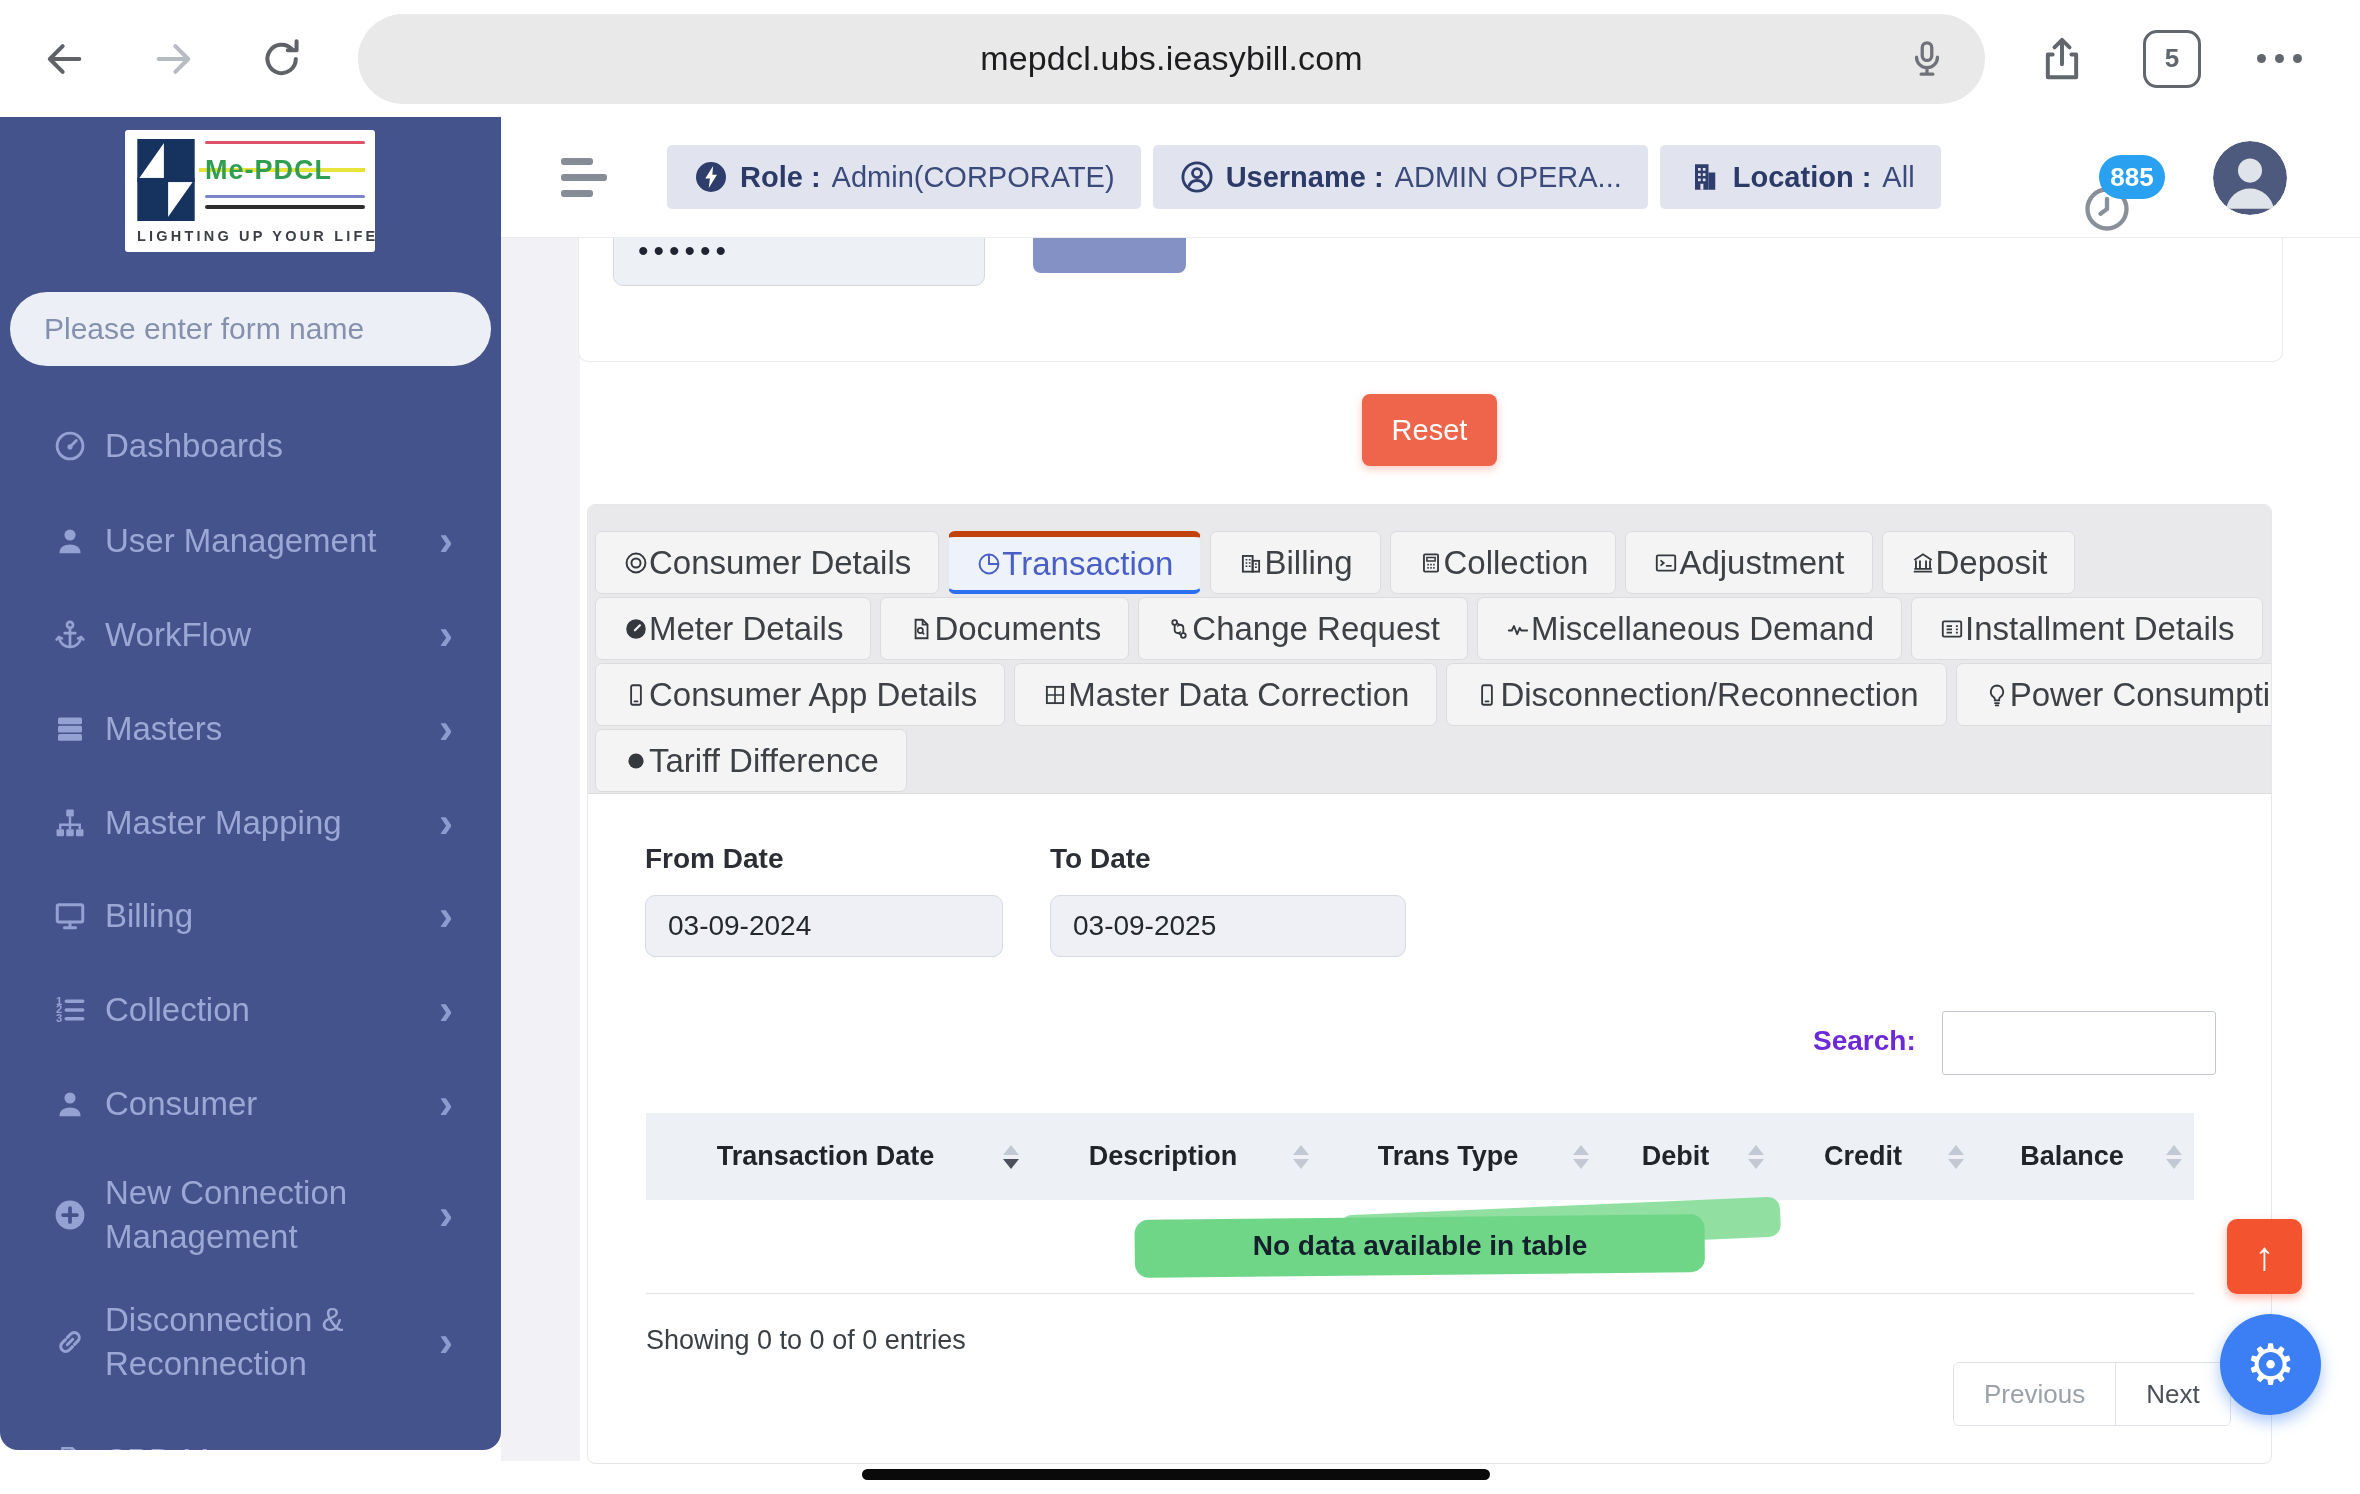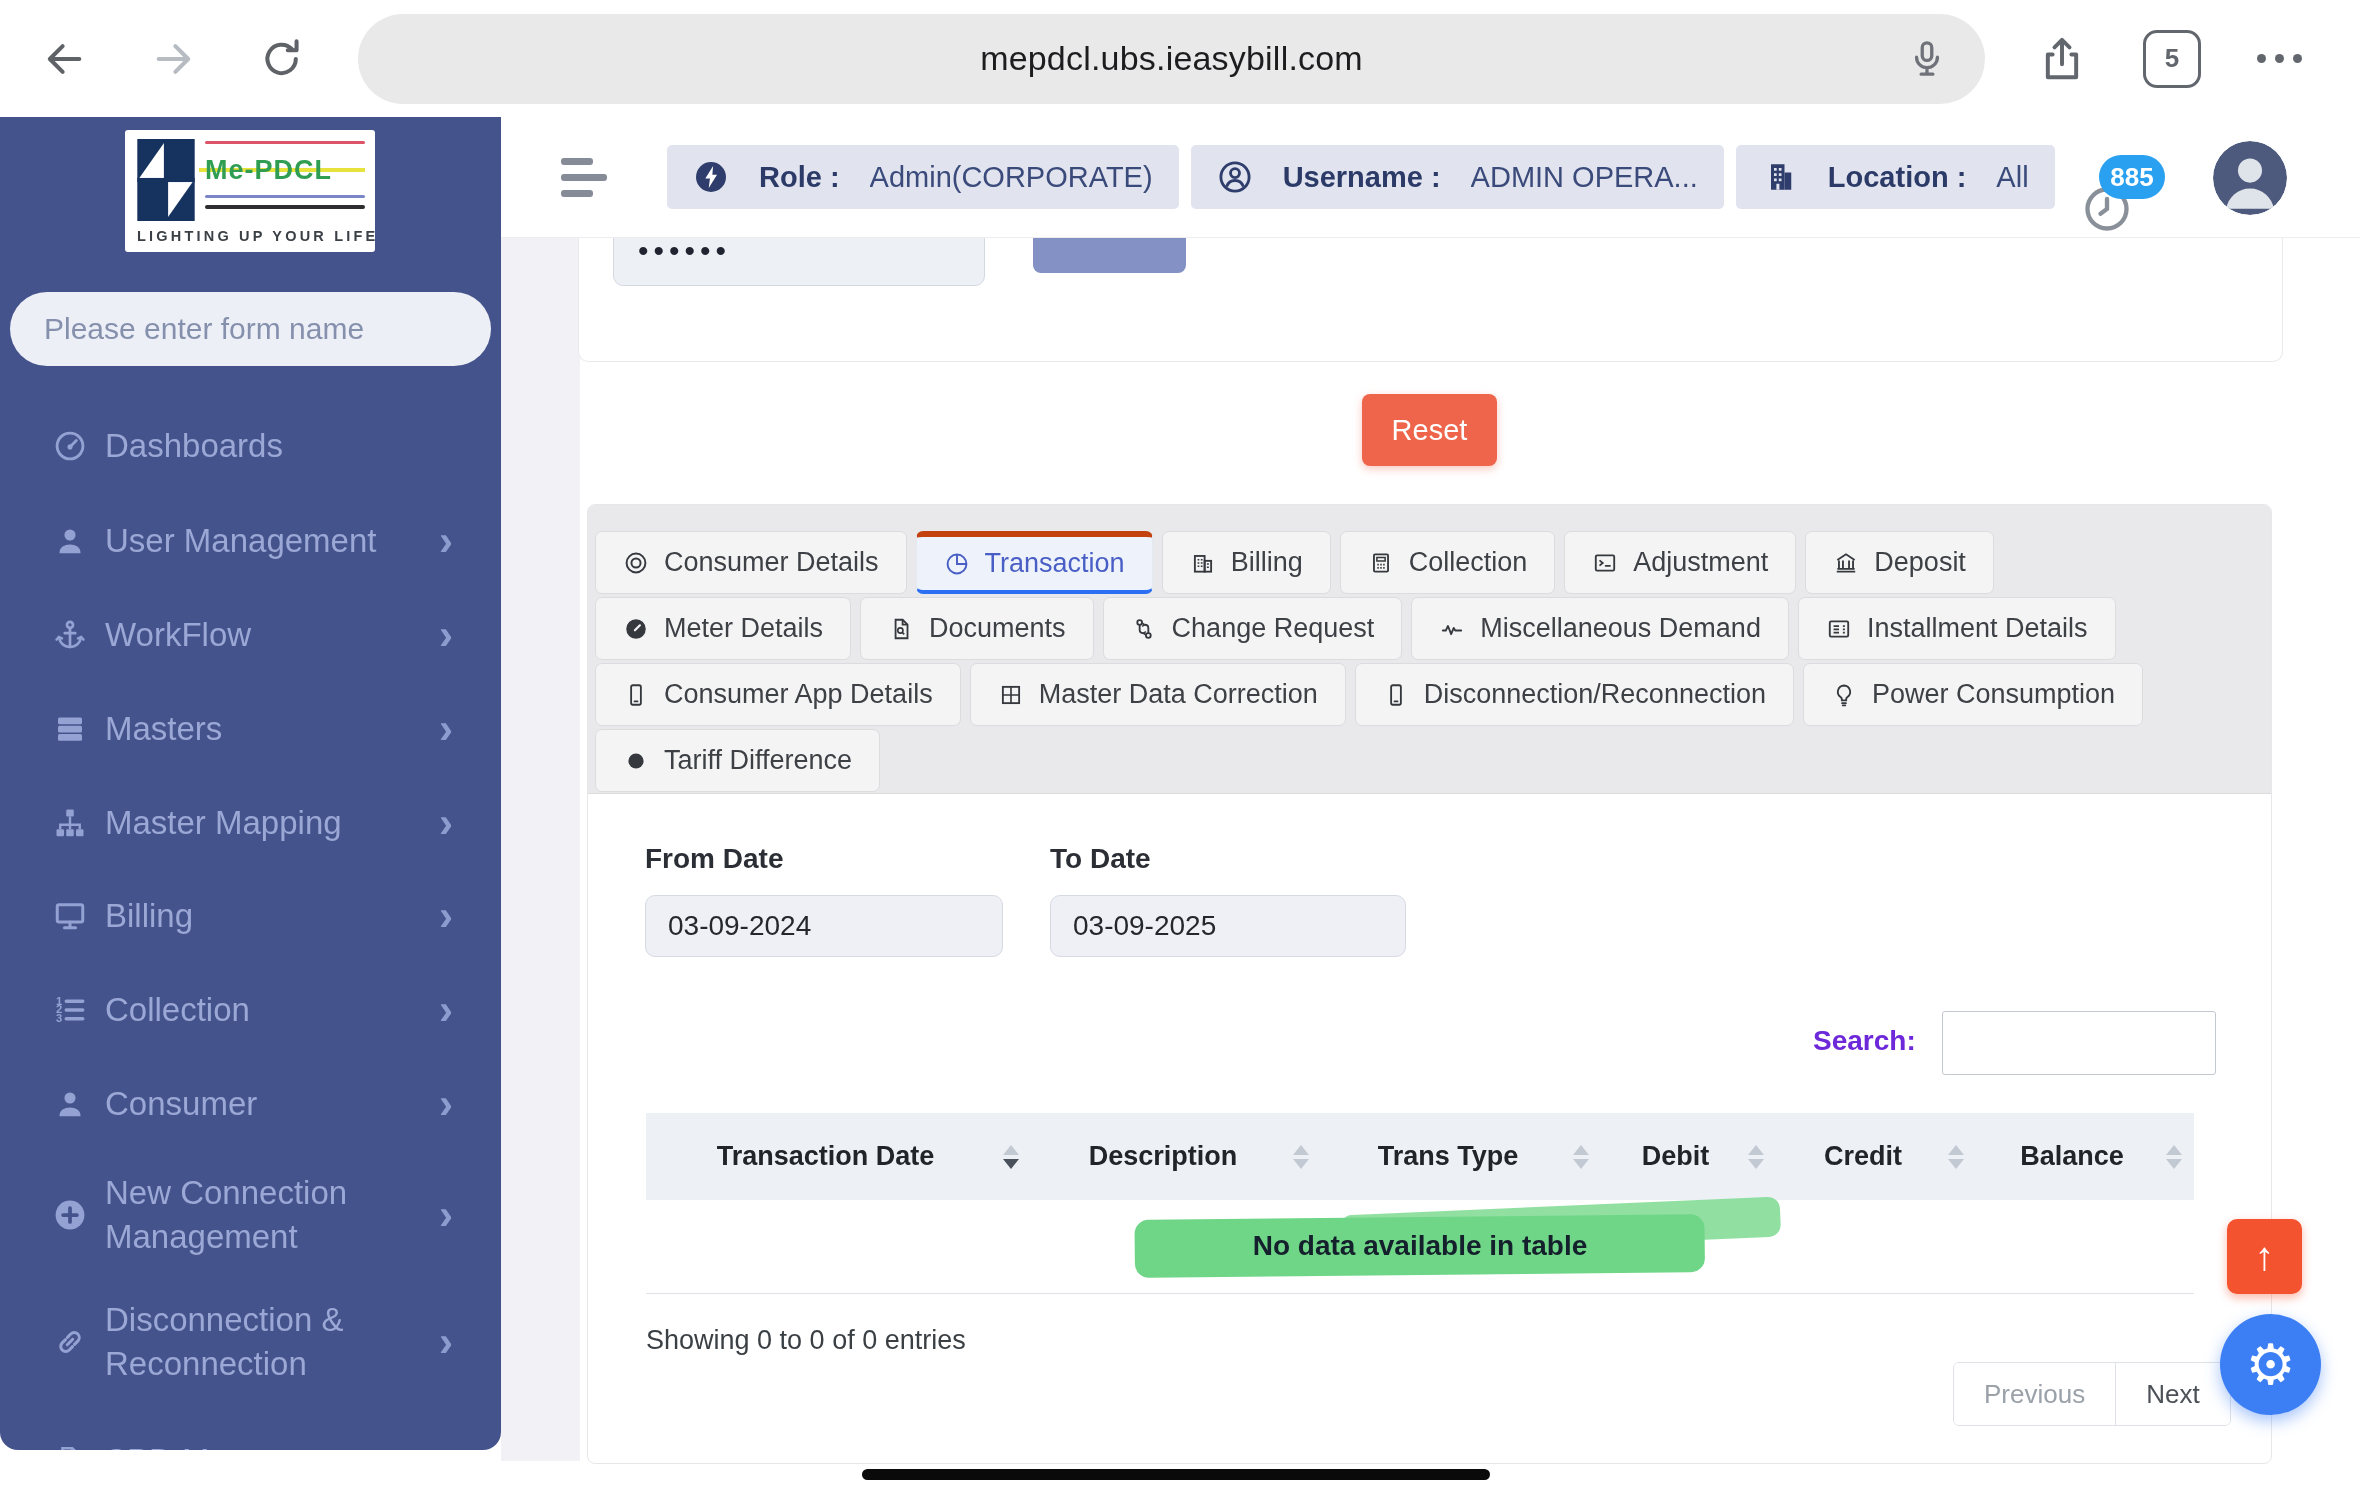--- a/index.html
+++ b/index.html
@@ -44,41 +44,41 @@
   .side-item .chev{position:absolute;right:48px;font-size:42px;line-height:1;color:#8b9cce;font-weight:bold;}
 
   
   .main{position:absolute;left:501px;top:117px;width:1859px;height:1377px;background:#fff;}
   .gray-strip{position:absolute;left:0;top:121px;width:79px;height:1223px;background:#f1f1f6;}
   .app-header{position:absolute;left:0;top:0;width:1859px;height:120px;background:#fff;border-bottom:1px solid #ededf0;display:flex;align-items:center;}
   .hamburger{margin-left:60px;width:48px;display:flex;flex-direction:column;gap:9px;cursor:pointer;}
   .hamburger i{height:7px;border-radius:3px;background:#858c98;}
   .hamburger i:nth-child(1){width:32px}.hamburger i:nth-child(2){width:46px}.hamburger i:nth-child(3){width:32px}
   .badges{display:flex;align-items:center;gap:12px;margin-left:58px;}
-  .badge{height:64px;background:#e1e4ef;border-radius:5px;display:flex;align-items:center;padding:0 26px;gap:30px;}
+  .badge{height:64px;background:#e1e4ef;border-radius:5px;display:flex;align-items:center;padding:0 26px;gap:11px;}
   .badge .b-ico{width:36px;height:36px;color:#2e3d6b;flex:none;}
   .badge .b-label{font-size:29px;font-weight:bold;color:#2c3a68;white-space:nowrap;}
   .badge .b-value{font-size:29px;color:#3a4a7a;white-space:nowrap;max-width:330px;overflow:hidden;}
   .clock-wrap{position:absolute;left:1580px;top:38px;width:120px;height:80px;}
   .clock-ico{position:absolute;left:0;top:28px;}
   .notif-pill{position:absolute;left:18px;top:0;min-width:66px;height:44px;background:#29a0f0;border-radius:22px;display:flex;align-items:center;justify-content:center;font-size:26px;font-weight:bold;color:#fff;padding:0 6px;box-sizing:border-box;}
   .avatar{position:absolute;left:1712px;top:24px;width:74px;height:74px;border-radius:50%;overflow:hidden;}
 
   
   .top-card{position:absolute;left:77px;top:121px;width:1705px;height:124px;background:#fff;border:1px solid #e9e9ee;border-top:none;border-radius:0 0 10px 10px;overflow:hidden;box-sizing:border-box;}
   .masked-input{position:absolute;left:34px;top:-22px;width:372px;height:70px;background:#edf0f5;border:1px solid #d3d8e2;border-radius:10px;box-sizing:border-box;font-size:30px;letter-spacing:5px;color:#1f2430;padding:0 24px;font-family:inherit;outline:none;}
   .scroll-btn{position:absolute;left:454px;top:-30px;width:153px;height:65px;background:#8391c4;border:none;border-radius:8px;}
 
   .reset-btn{position:absolute;left:861px;top:277px;width:135px;height:72px;background:#ee654b;color:#fff;border:none;border-radius:8px;font-size:29px;font-family:inherit;box-shadow:0 3px 8px rgba(238,101,75,.35);cursor:pointer;}
 
   
   .tab-card{position:absolute;left:86px;top:387px;width:1685px;height:960px;background:#fff;border:1px solid #e7e7ea;border-radius:8px;box-sizing:border-box;overflow:hidden;}
   .tab-strip{position:absolute;left:0;top:0;width:100%;height:289px;background:#e9e9ec;border-bottom:1px solid #dcdcdf;box-sizing:border-box;padding-top:26px;}
   .tab-row{display:flex;gap:9px;padding-left:7px;margin-bottom:3px;height:63px;}
-  .tab{display:flex;align-items:center;gap:15px;padding:0 27px;height:63px;box-sizing:border-box;background:#f4f4f5;border:1px solid #dcdcdf;border-radius:7px;font-size:27px;color:#3d4045;cursor:pointer;white-space:nowrap;text-align:center;}
+  .tab{display:flex;align-items:center;padding:0 27px;height:63px;box-sizing:border-box;background:#f4f4f5;border:1px solid #dcdcdf;border-radius:7px;font-size:33px;color:#3d4045;cursor:pointer;white-space:nowrap;text-align:center;}
   .tab .t-ico{width:26px;height:26px;color:#35383d;flex:none;}
   .tab.active{background:#edf2fb;color:#4a5fc5;border-top:6px solid #c2410c;border-bottom:4px solid #2d6ff2;border-left-color:#e3e8f2;border-right-color:#e3e8f2;}
   .tab.active .t-ico{color:#4a5fc5;}
 
   .fld-label{position:absolute;font-size:28px;font-weight:bold;color:#2b2f35;}
   .date-input{position:absolute;height:62px;background:#eef0f5;border:1px solid #d6dae2;border-radius:10px;box-sizing:border-box;font-size:28px;color:#24282c;padding:0 22px;font-family:inherit;outline:none;}
   .search-label{position:absolute;left:1225px;top:520px;font-size:28px;font-weight:bold;color:#6d28d9;}
   .search-input{position:absolute;left:1354px;top:506px;width:274px;height:64px;border:1px solid #c3c8d0;border-radius:3px;background:#fff;box-sizing:border-box;font-size:28px;padding:0 16px;font-family:inherit;outline:none;}
 
   .tbl-head{position:absolute;left:58px;top:608px;width:1548px;height:87px;display:flex;background:#edf1f6;}

